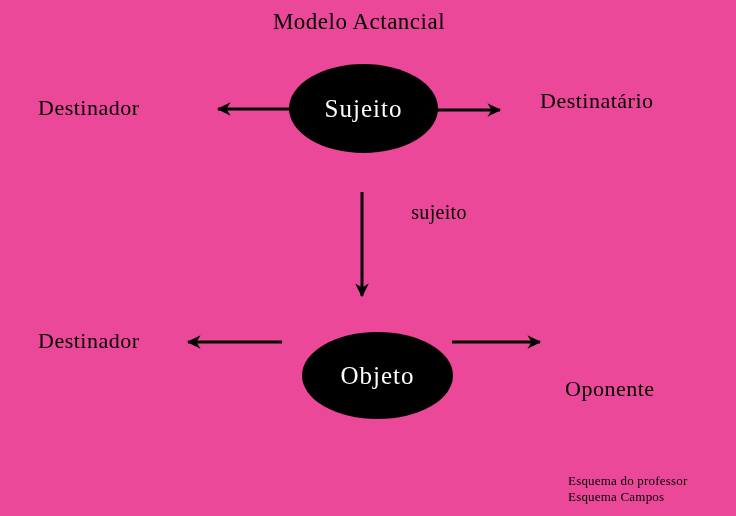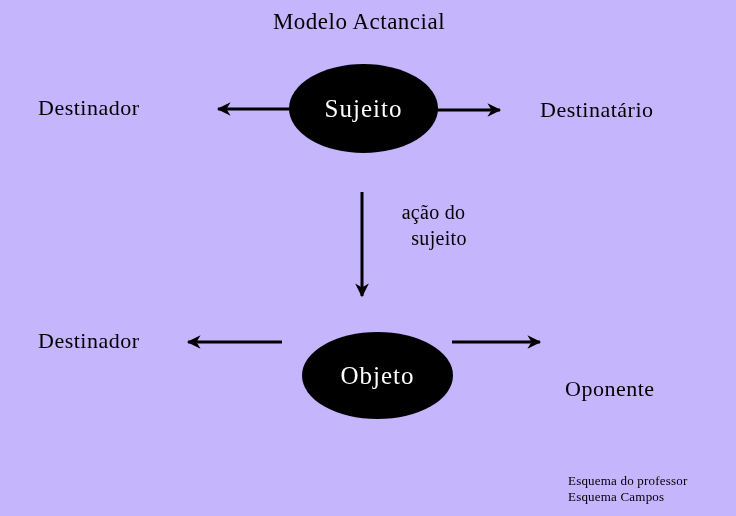--- a/index.html
+++ b/index.html
@@ -4,41 +4,41 @@
 <style>
   html, body {
     margin: 0;
     padding: 0;
     background: #ffffff;
   }
   .canvas {
     position: relative;
     width: 736px;
     height: 516px;
-    background: #c4b5fd;
+    background: #ec4899;
     font-family: "Liberation Serif", "DejaVu Serif", serif;
     color: #000000;
     overflow: hidden;
   }
   .abs { position: absolute; }
   .title {
     left: 59px;
     top: 9px;
     width: 600px;
     text-align: center;
     font-size: 23px;
     letter-spacing: 0.5px;
   }
   .outer-label {
     font-size: 22px;
     letter-spacing: 0.5px;
     white-space: nowrap;
   }
   .lbl-destinador   { left: 38px;  top: 95px;  }
-  .lbl-destinatario { left: 540px; top: 97px; text-align: right;  }
+  .lbl-destinatario { left: 540px; top: 88px; text-align: right;  }
   .lbl-adjuvante    { left: 38px;  top: 328px; }
   .lbl-oponente     { left: 565px; top: 328px; margin-top: 48px; }
   .node {
     background: #000000;
     border-radius: 50%;
     display: flex;
     align-items: center;
     justify-content: center;
   }
   .node span {
@@ -103,21 +103,20 @@
       </marker>
     </defs>
     <line x1="293" y1="109" x2="218" y2="109" stroke="#000000" stroke-width="3" marker-end="url(#head)"></line>
     <line x1="431" y1="110" x2="500" y2="110" stroke="#000000" stroke-width="3" marker-end="url(#head)"></line>
     <line x1="362" y1="192" x2="362" y2="296" stroke="#000000" stroke-width="3" marker-end="url(#head)"></line>
     <line x1="282" y1="342" x2="188" y2="342" stroke="#000000" stroke-width="3" marker-end="url(#head)"></line>
     <line x1="452" y1="342" x2="540" y2="342" stroke="#000000" stroke-width="3" marker-end="url(#head)"></line>
   </svg>
 
   <div class="abs verb-label">
-    <div class="l2">ação do</div>
     <div class="l3">sujeito</div>
   </div>
 
   <div class="abs credit">
     <div>Esquema do professor</div>
     <div>Esquema Campos</div>
   </div>
 
 </div>
 

